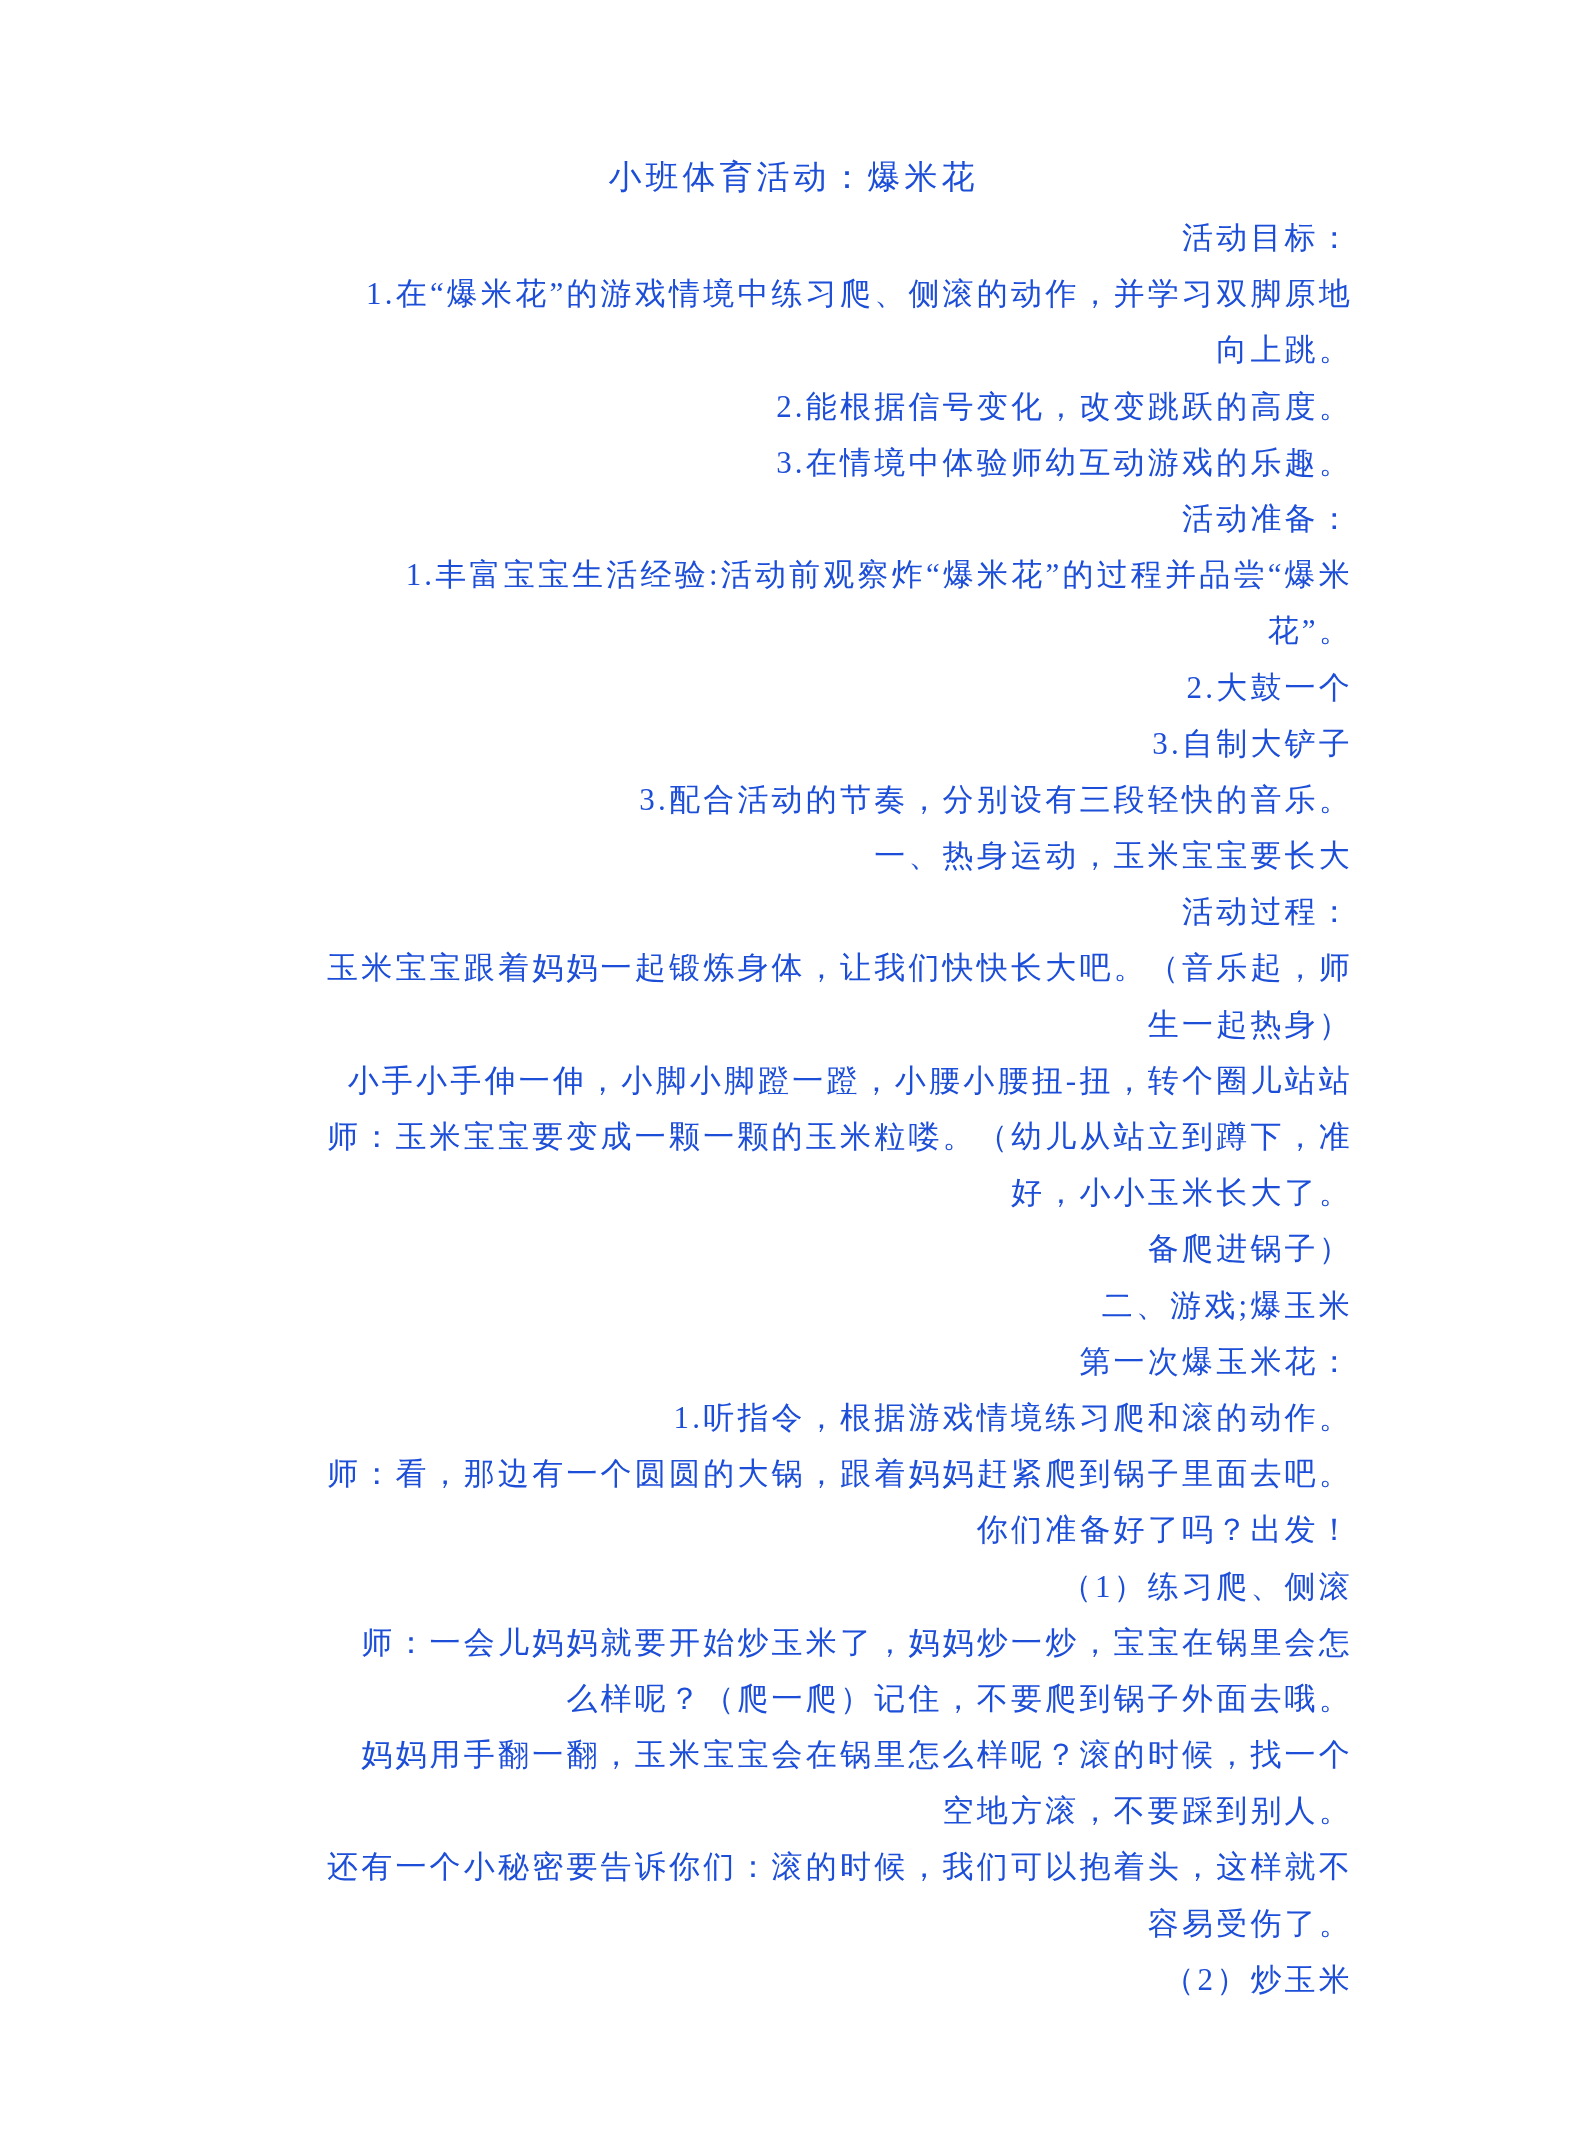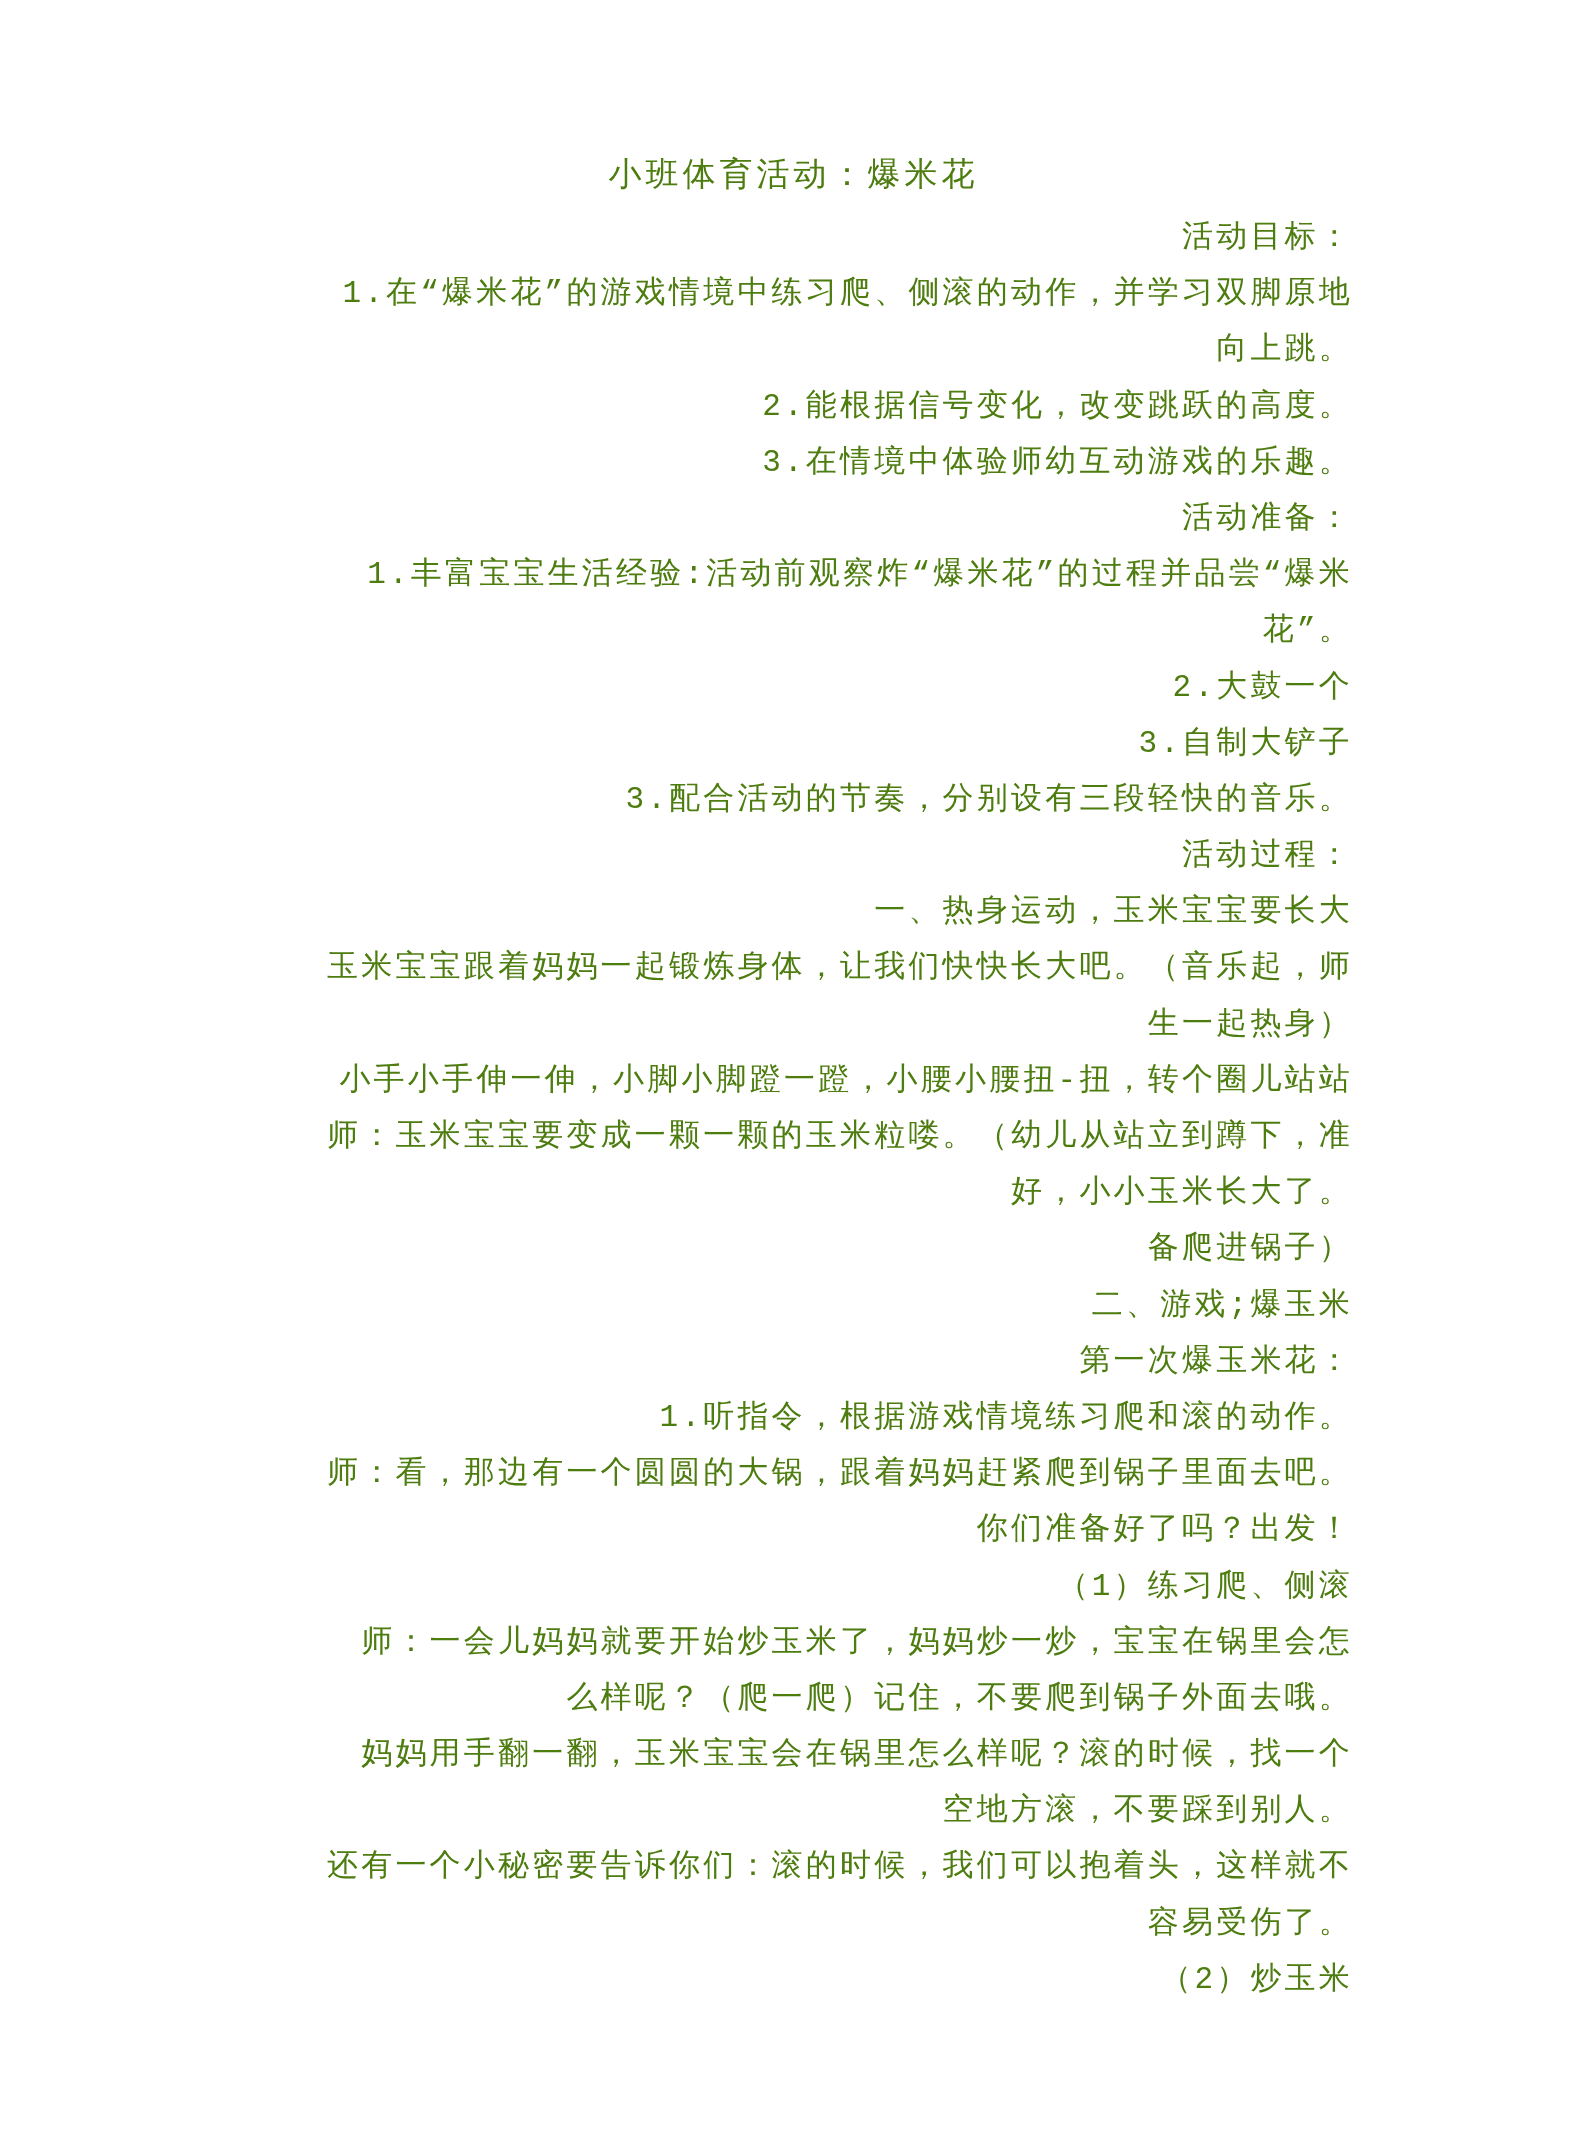--- a/index.html
+++ b/index.html
@@ -1,20 +1,20 @@
 <!DOCTYPE html>
 <html><head>
   <meta charset="utf-8">
   <style>
     html, body { margin: 0; padding: 0; background: #ffffff; }
     body { width: 1587px; height: 2147px; position: relative; overflow: hidden; }
     .page {
       position: absolute; left: 0; top: 0; width: 1587px; height: 2147px;
-      background: #ffffff; color: #4d7c0f;
-      font-family: Liberation Mono, monospace;
+      background: #ffffff; color: #1d4ed8;
+      font-family: Liberation Serif, serif;
     }
     .title {
       position: absolute; top: 152px; left: 0; width: 1587px;
       text-align: center; font-size: 33px; line-height: 50px;
       letter-spacing: 4px; margin-left: 0;
     }
     .body {
       position: absolute; top: 210px; left: 243px; width: 1110px;
       font-size: 31px; line-height: 56.2px; letter-spacing: 3.2px; text-align: right;
     }
@@ -31,22 +31,22 @@
       <div class="line">1.在“爆米花”的游戏情境中练习爬、侧滚的动作，并学习双脚原地</div>
       <div class="line">向上跳。</div>
       <div class="line">2.能根据信号变化，改变跳跃的高度。</div>
       <div class="line">3.在情境中体验师幼互动游戏的乐趣。</div>
       <div class="line">活动准备：</div>
       <div class="line">1.丰富宝宝生活经验:活动前观察炸“爆米花”的过程并品尝“爆米</div>
       <div class="line">花”。</div>
       <div class="line">2.大鼓一个</div>
       <div class="line">3.自制大铲子</div>
       <div class="line">3.配合活动的节奏，分别设有三段轻快的音乐。</div>
+      <div class="line">一、热身运动，玉米宝宝要长大</div>
       <div class="line">活动过程：</div>
-      <div class="line">一、热身运动，玉米宝宝要长大</div>
       <div class="line">玉米宝宝跟着妈妈一起锻炼身体，让我们快快长大吧。（音乐起，师</div>
       <div class="line">生一起热身）</div>
       <div class="line">小手小手伸一伸，小脚小脚蹬一蹬，小腰小腰扭-扭，转个圈儿站站</div>
       <div class="line">师：玉米宝宝要变成一颗一颗的玉米粒喽。（幼儿从站立到蹲下，准</div>
       <div class="line">好，小小玉米长大了。</div>
       <div class="line">备爬进锅子）</div>
       <div class="line">二、游戏;爆玉米</div>
       <div class="line">第一次爆玉米花：</div>
       <div class="line">1.听指令，根据游戏情境练习爬和滚的动作。</div>
       <div class="line">师：看，那边有一个圆圆的大锅，跟着妈妈赶紧爬到锅子里面去吧。</div>

